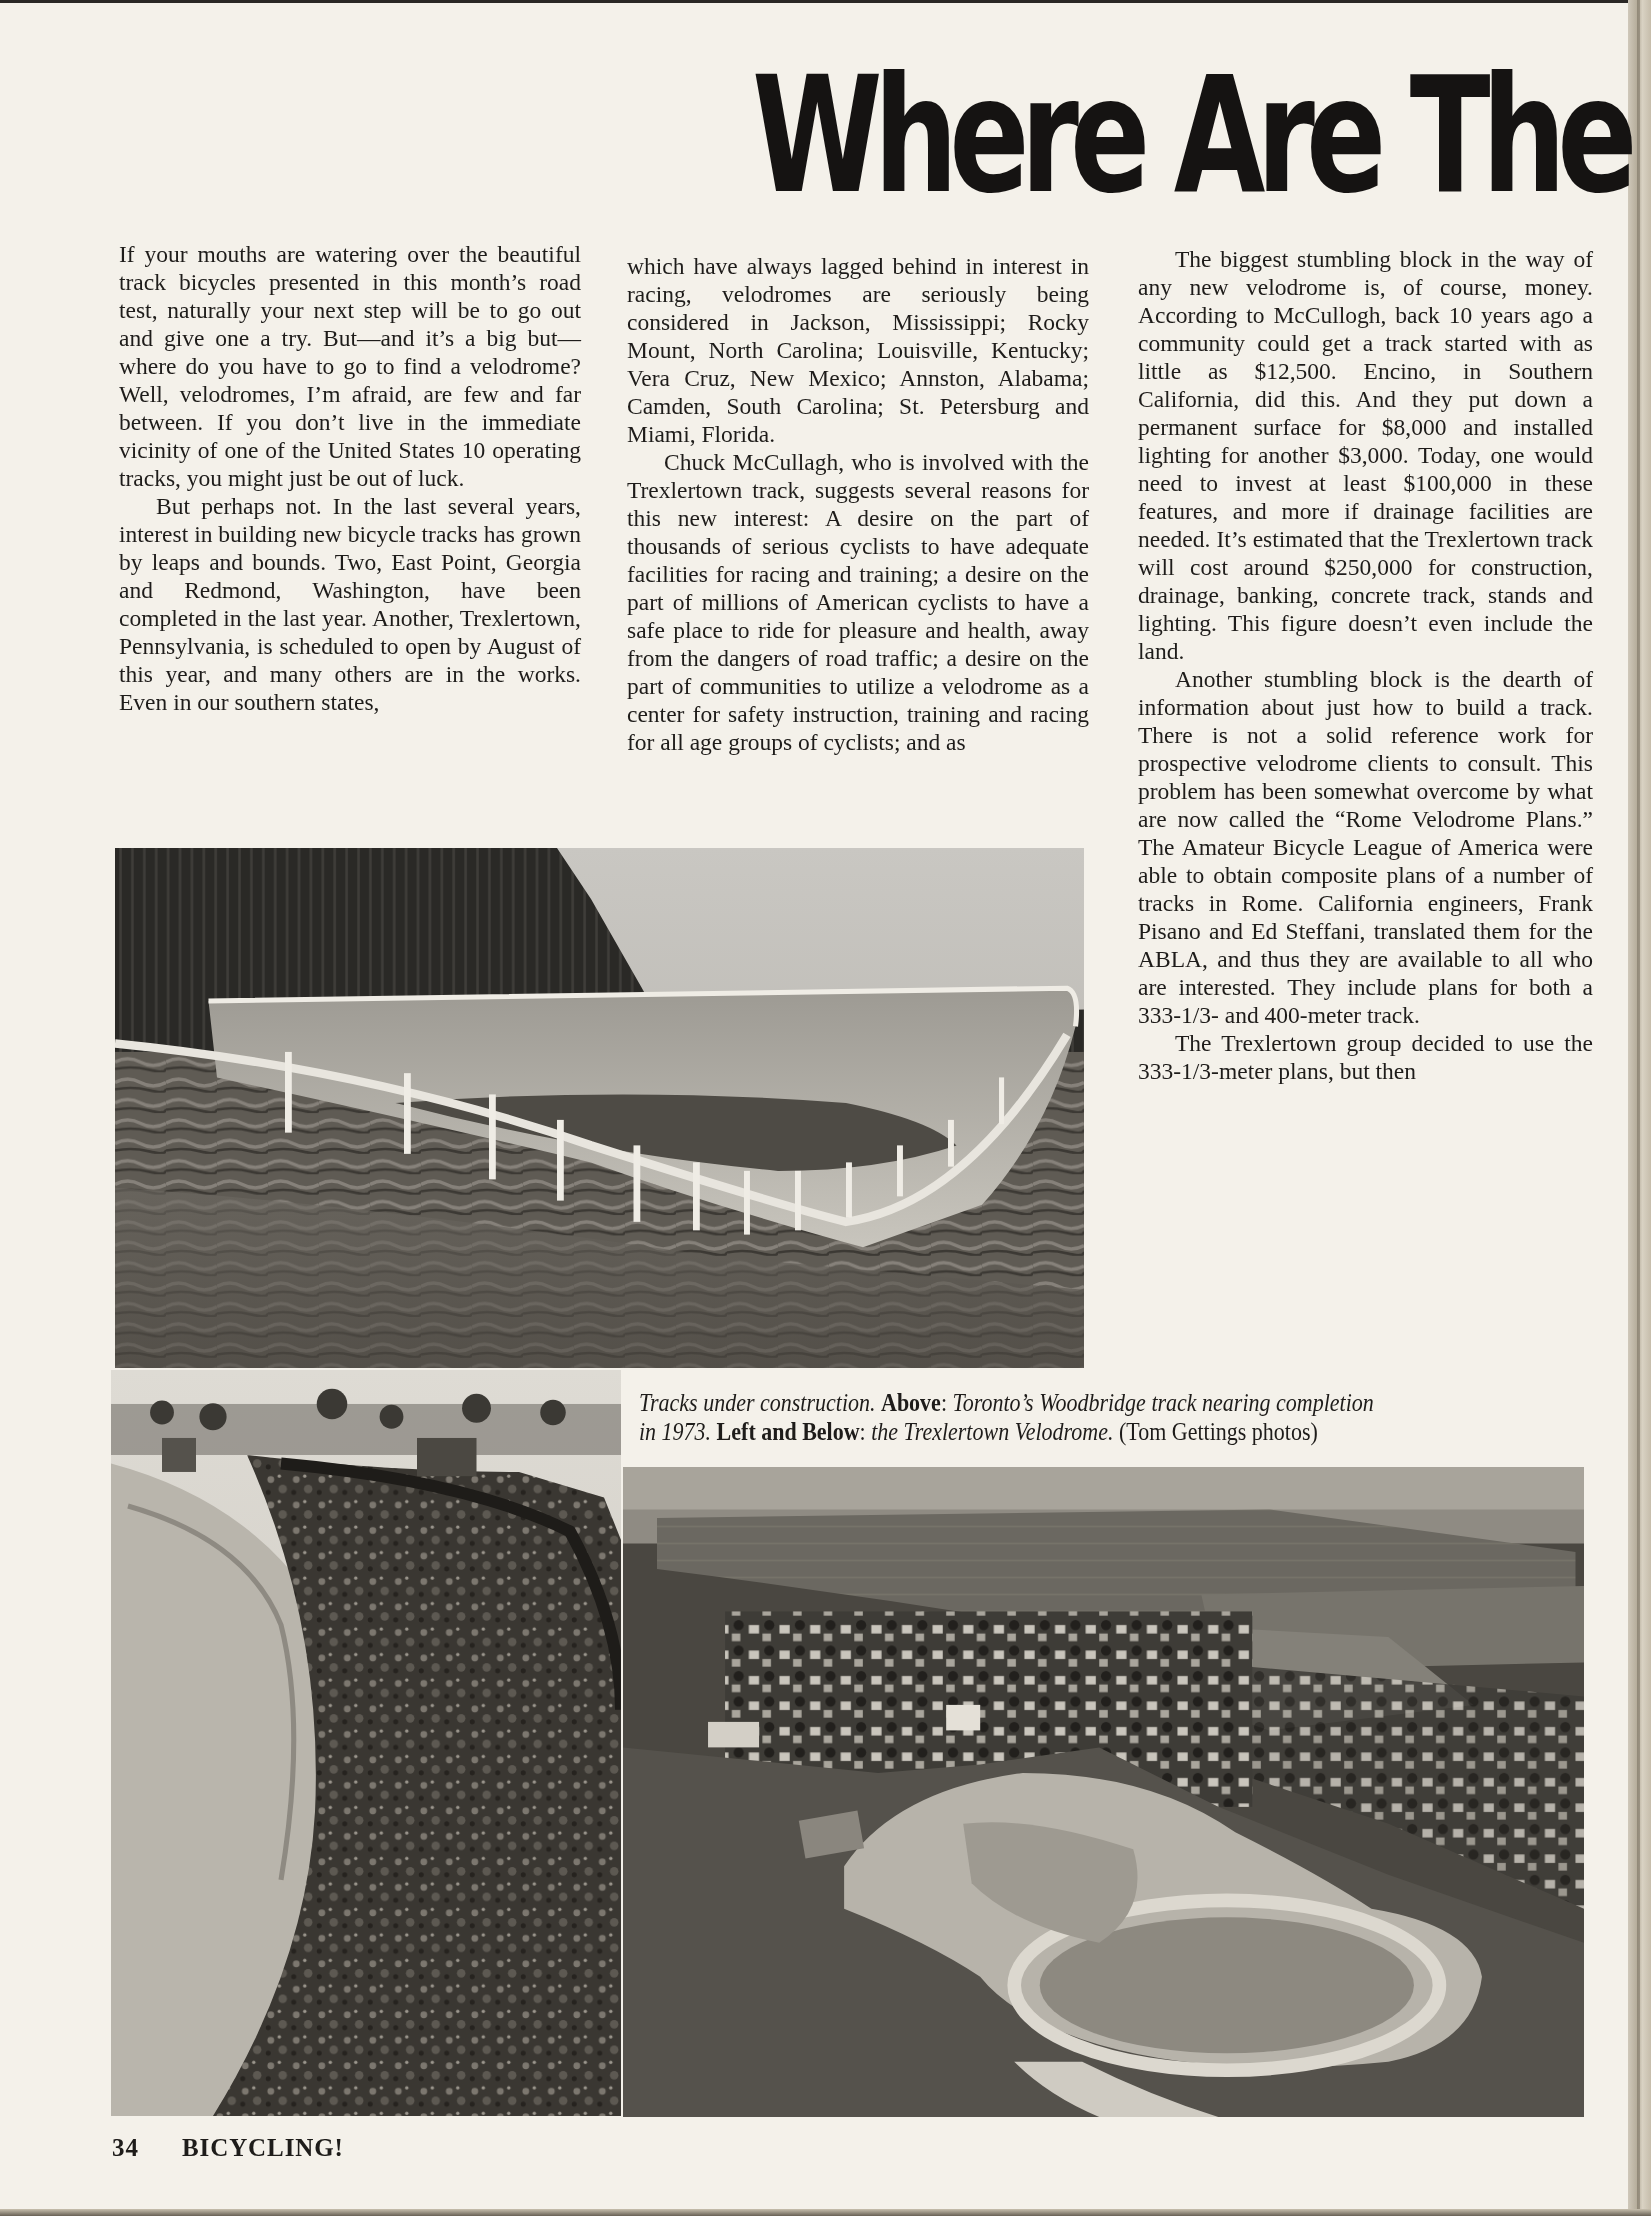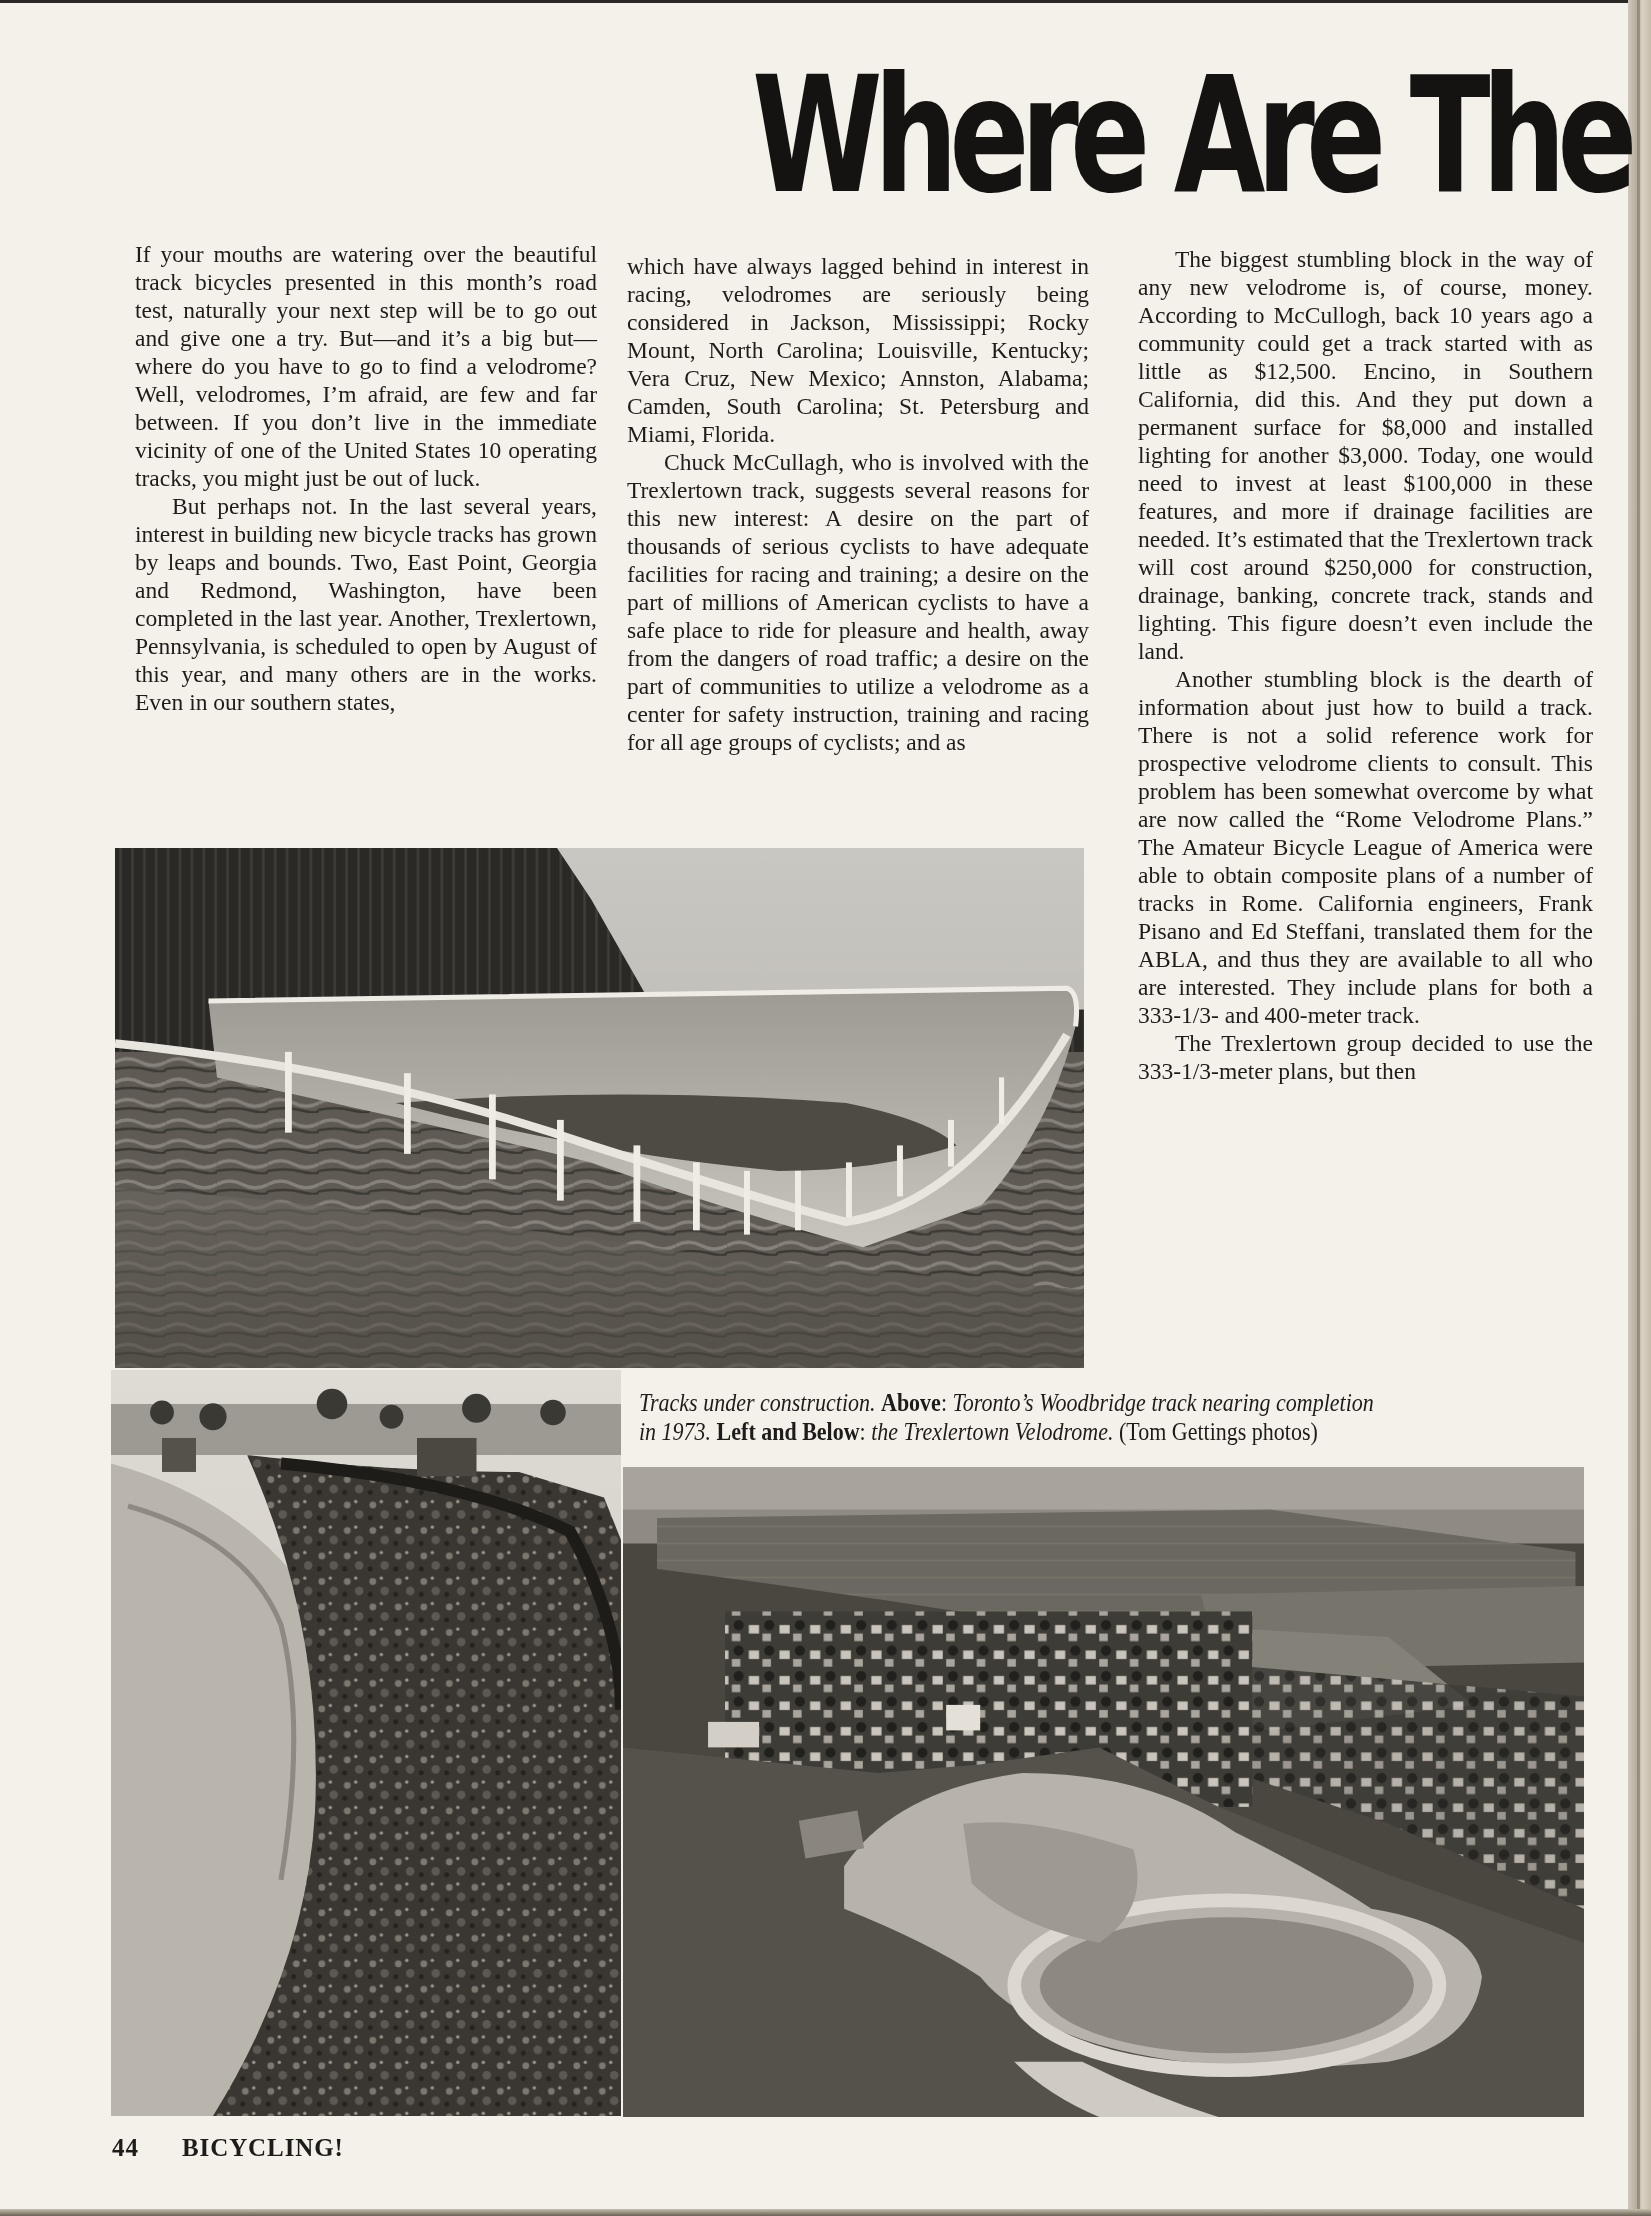--- a/index.html
+++ b/index.html
@@ -22,21 +22,21 @@
     letter-spacing: -12px; transform: scaleX(0.74); transform-origin: left top;
     color: #151312; white-space: nowrap; overflow: visible;
   }
 
   .col {
     position: absolute; font-size: 23.5px; line-height: 28px;
     text-align: justify; hyphens: manual;
   }
   .col p { margin: 0; }
   .col p.indent { text-indent: 37px; }
-  .col1 { left: 119px; top: 240px; width: 462px; margin-left: 16px; }
+  .col1 { left: 119px; top: 240px; width: 462px; }
   .col2 { left: 627px; top: 252px; width: 462px; }
   .col3 { left: 1138px; top: 245px; width: 455px; }
 
   .photo { position: absolute; overflow: hidden; }
   .photo svg { display: block; width: 100%; height: 100%; }
   .photo-top { left: 115px; top: 848px; width: 969px; height: 520px; }
   .photo-left { left: 111px; top: 1370px; width: 510px; height: 746px; }
   .photo-right { left: 623px; top: 1467px; width: 961px; height: 650px; }
 
   .caption {
@@ -200,15 +200,15 @@
 <div class="caption">
   <div>
     <span class="it">Tracks under construction. </span><span class="b">Above</span><span>: </span><span class="it">Toronto’s Woodbridge track nearing completion</span>
   </div>
   <div>
     <span class="it">in 1973. </span><span class="b">Left and Below</span><span>: </span><span class="it">the Trexlertown Velodrome. </span><span>(Tom Gettings photos)</span>
   </div>
 </div>
 
 <div class="folio">
-  <span class="num">44</span><span>BICYCLING!</span>
+  <span class="num">34</span><span>BICYCLING!</span>
 </div>
 
 
 </body></html>

